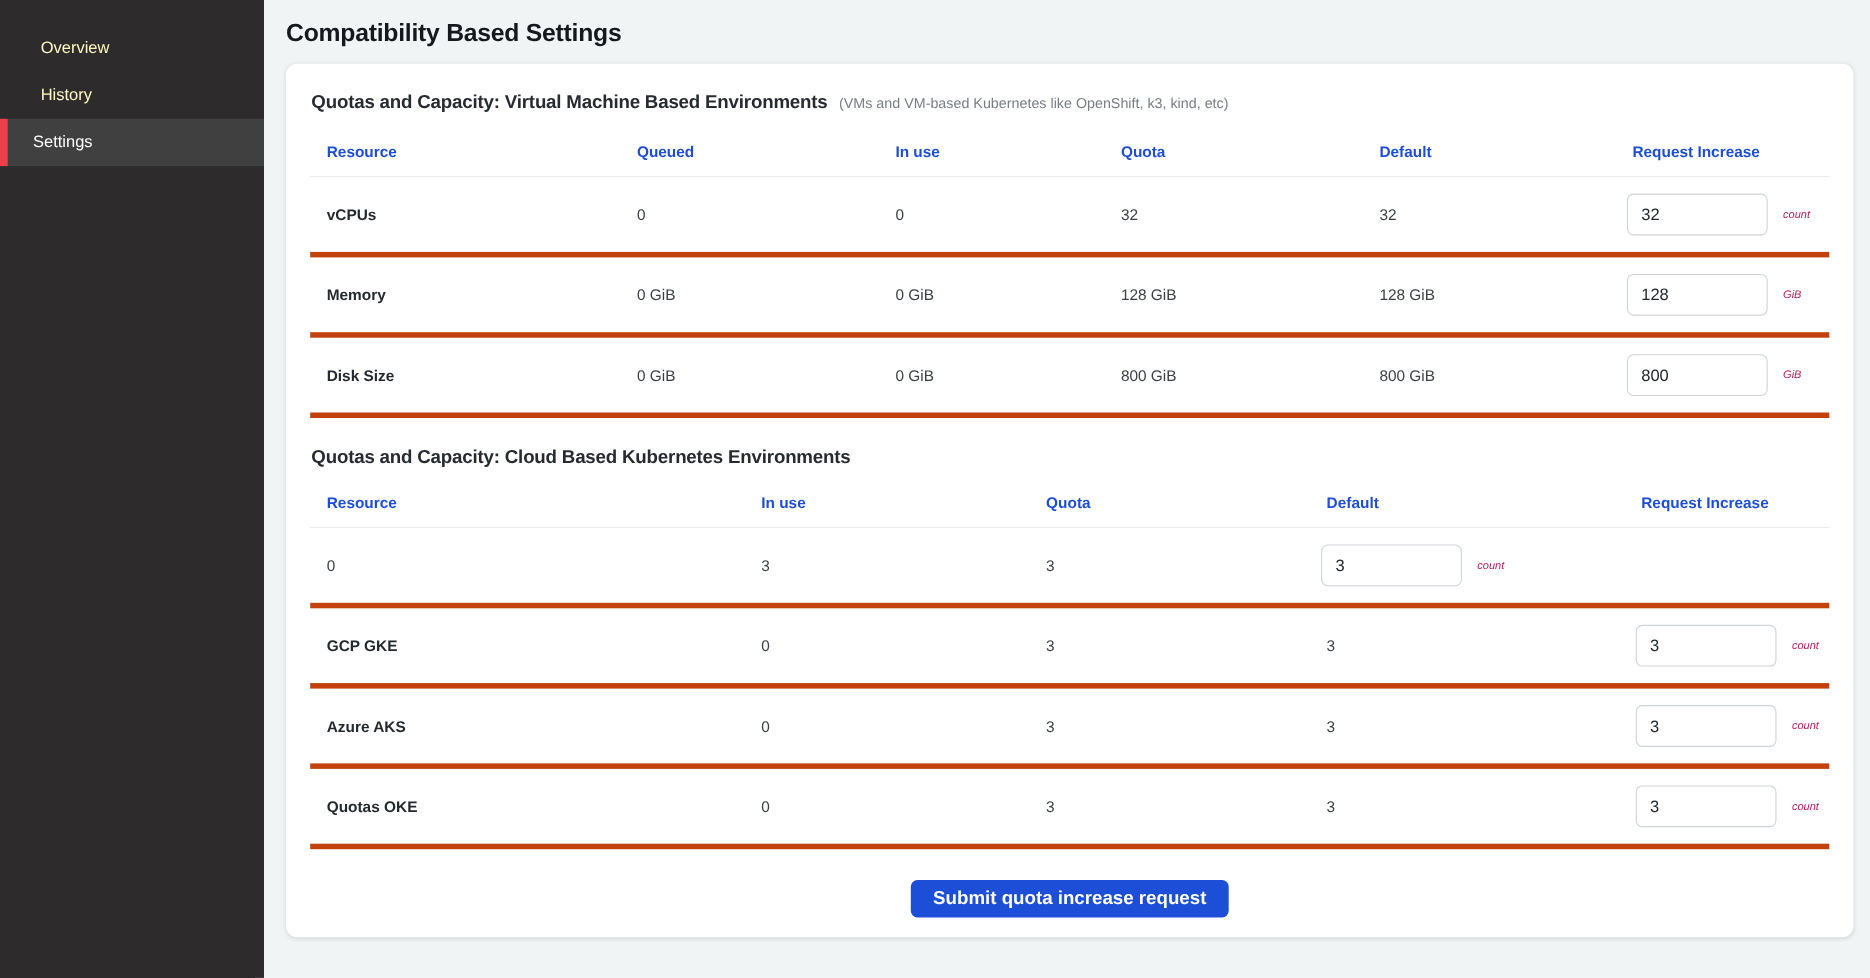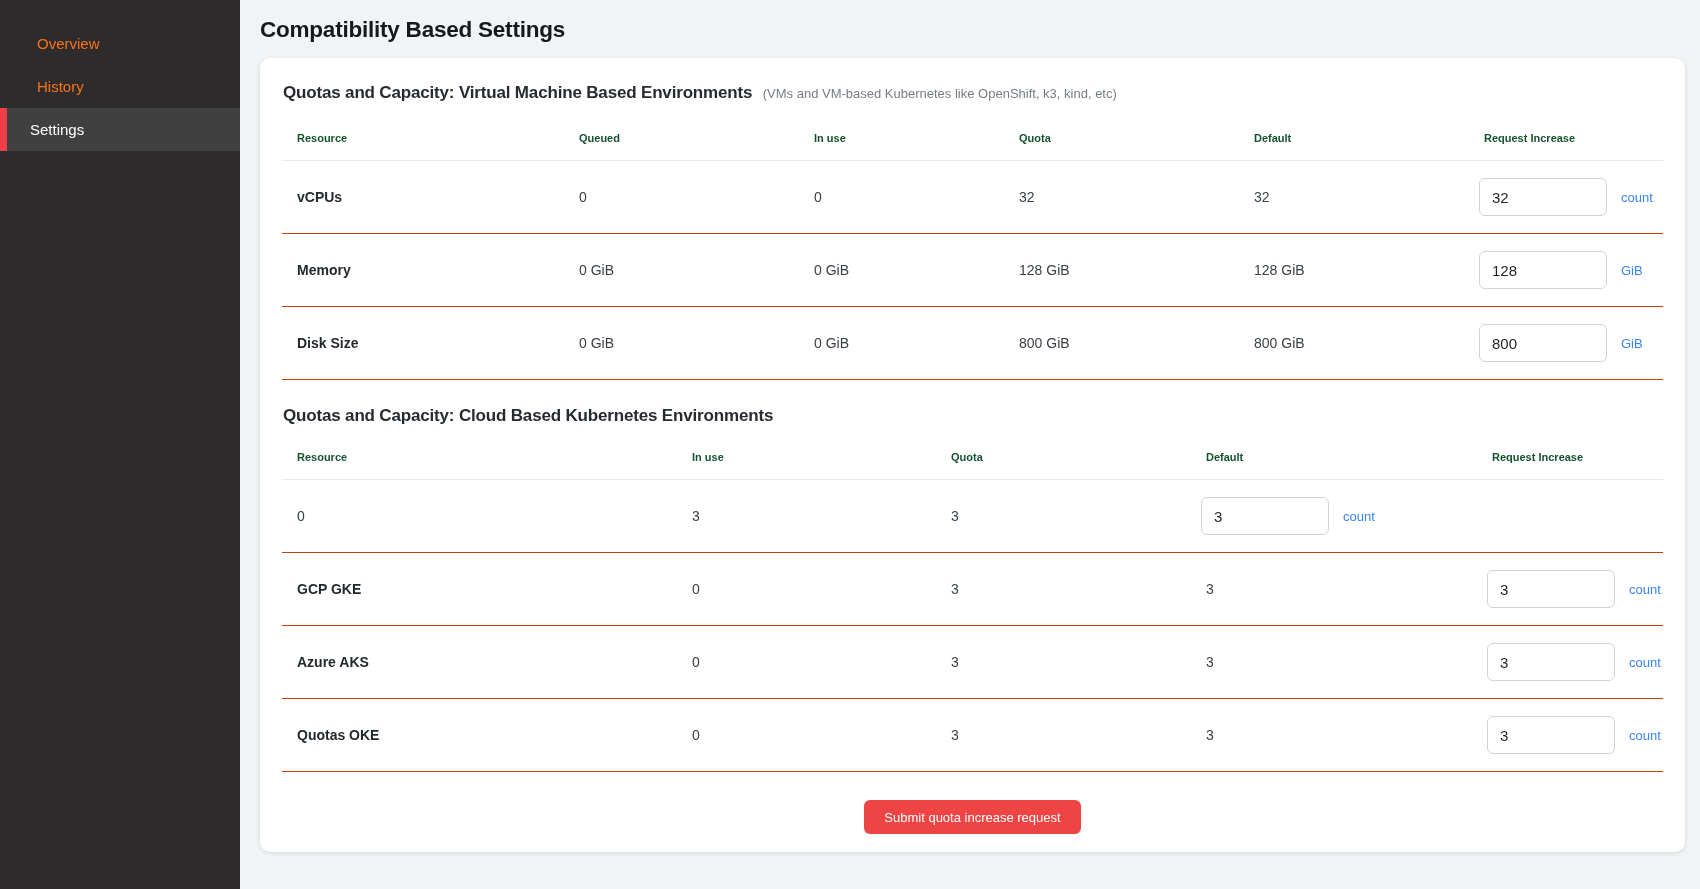--- a/index.html
+++ b/index.html
@@ -18,21 +18,21 @@
     background: #2d2b2b;
     padding-top: 22px;
     height: 100%;
   }
   .nav-item {
     height: 43px;
     display: flex;
     align-items: center;
     padding-left: 30px;
     font-size: 15px;
-    color: #f97316;
+    color: #fef9c3;
     cursor: pointer;
     border-left: 7px solid transparent;
   }
   .nav-item.active {
     background: #404040;
     color: #ffffff;
     border-left-color: #ee3e49;
     padding-left: 23px;
   }
 
@@ -71,25 +71,25 @@
     color: #787d85;
     margin-left: 6px;
     text-align: right;
   }
 
   .qtable { margin: 0 22px; }
   .thead, .trow { display: grid; align-items: center; }
   .t1 .thead, .t1 .trow { grid-template-columns: 282px 235px 205px 235px 230px 1fr; }
   .t2 .thead, .t2 .trow { grid-template-columns: 395px 259px 255px 286px 1fr; }
   .thead { height: 46px; border-bottom: 1px solid #e9ebee; }
-  .trow  { height: 73px; border-bottom: 1px solid #c2410c; }
+  .trow  { height: 73px; border-bottom: 5px solid #c2410c; }
   .th {
-    font-size: 11px;
-    font-weight: 700;
-    color: #14532d;
+    font-size: 14px;
+    font-weight: 700;
+    color: #1d4ed8;
     padding-left: 15px;
   }
   .td {
     font-size: 14px;
     color: #3b4046;
     padding-left: 15px;
   }
   .td.resource { font-weight: 600; color: #24292e; }
 
   .req-cell {
@@ -104,36 +104,37 @@
     border: 1px solid #cfd4da;
     border-radius: 6px;
     padding: 0 12px;
     font-size: 15px;
     font-family: "Liberation Sans", sans-serif;
     color: #1f242a;
     background: #ffffff;
     outline: none;
   }
   .unit {
-    font-size: 13px;
-    color: #3b82f6;
+    font-size: 10px;
+    color: #be185d;
+    font-style: italic;
   }
 
   .button-row {
     display: flex;
     justify-content: center;
     margin-top: 28px;
   }
   .submit-btn {
     height: 34px;
     padding: 0 20px;
-    background: #ef4444;
+    background: #1d4ed8;
     color: #ffffff;
-    font-size: 13px;
-    font-weight: 400;
+    font-size: 17px;
+    font-weight: 700;
     font-family: "Liberation Sans", sans-serif;
     border: none;
     border-radius: 6px;
     cursor: pointer;
   }
 </style>
 </head>
 <body>
 
 <div class="app">

